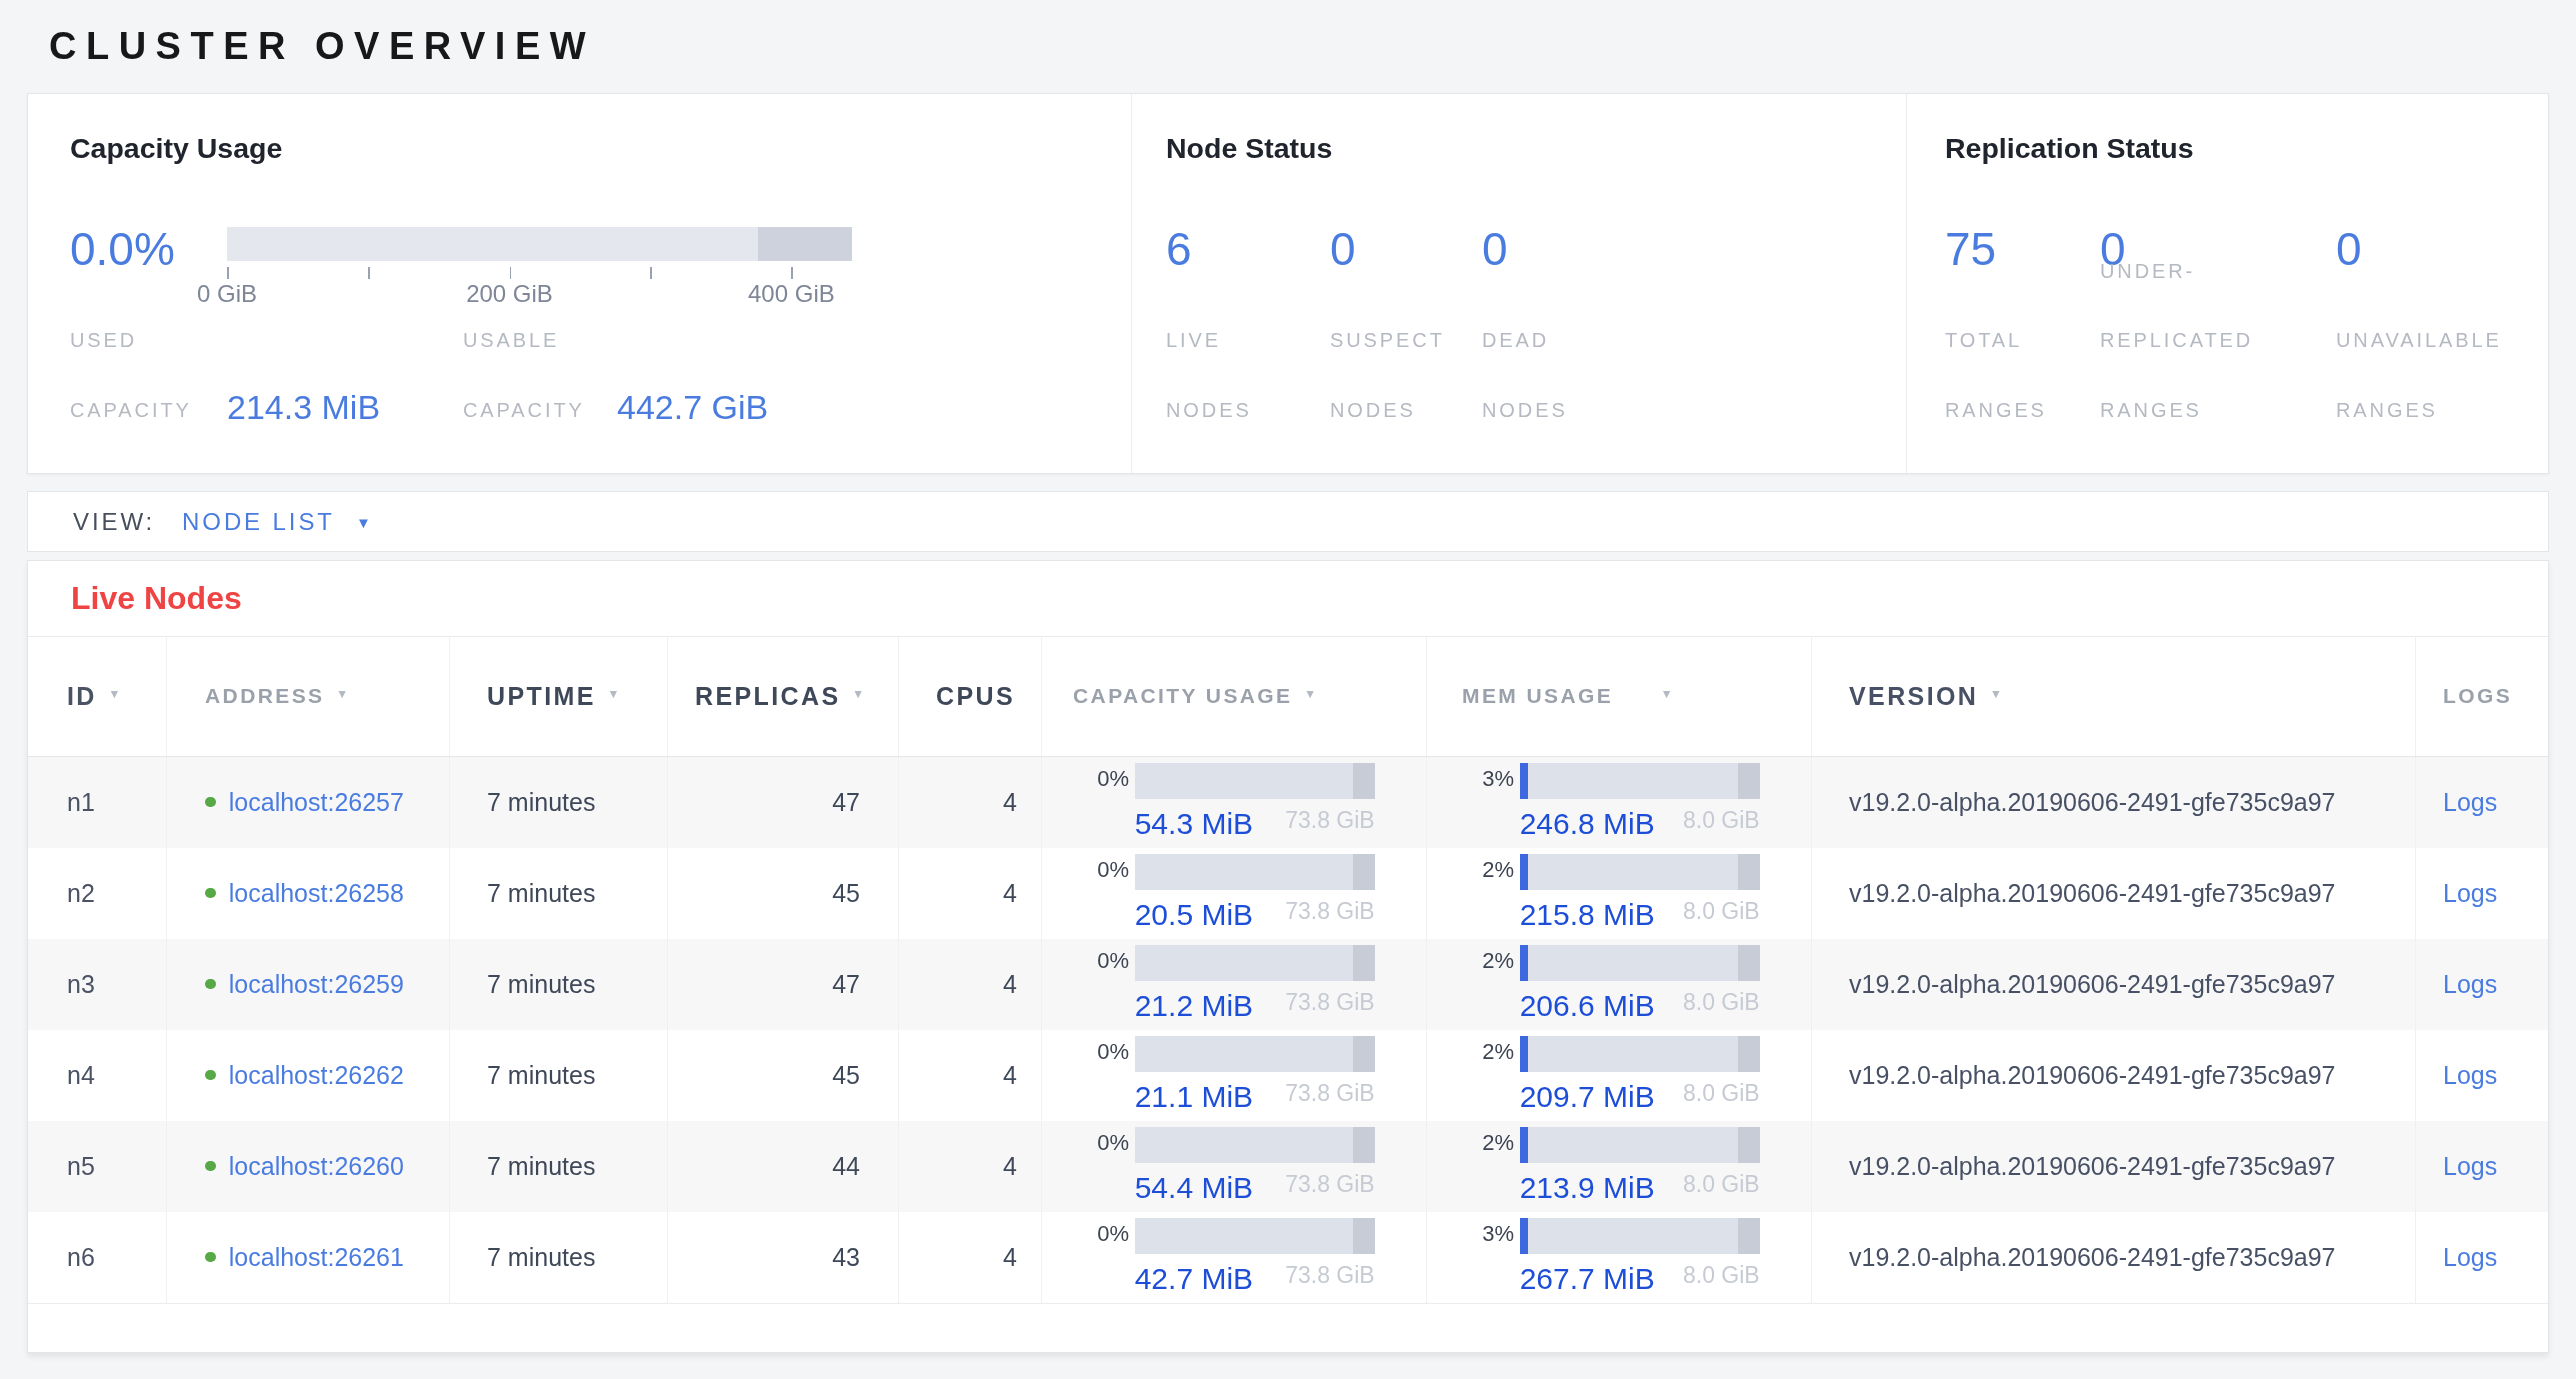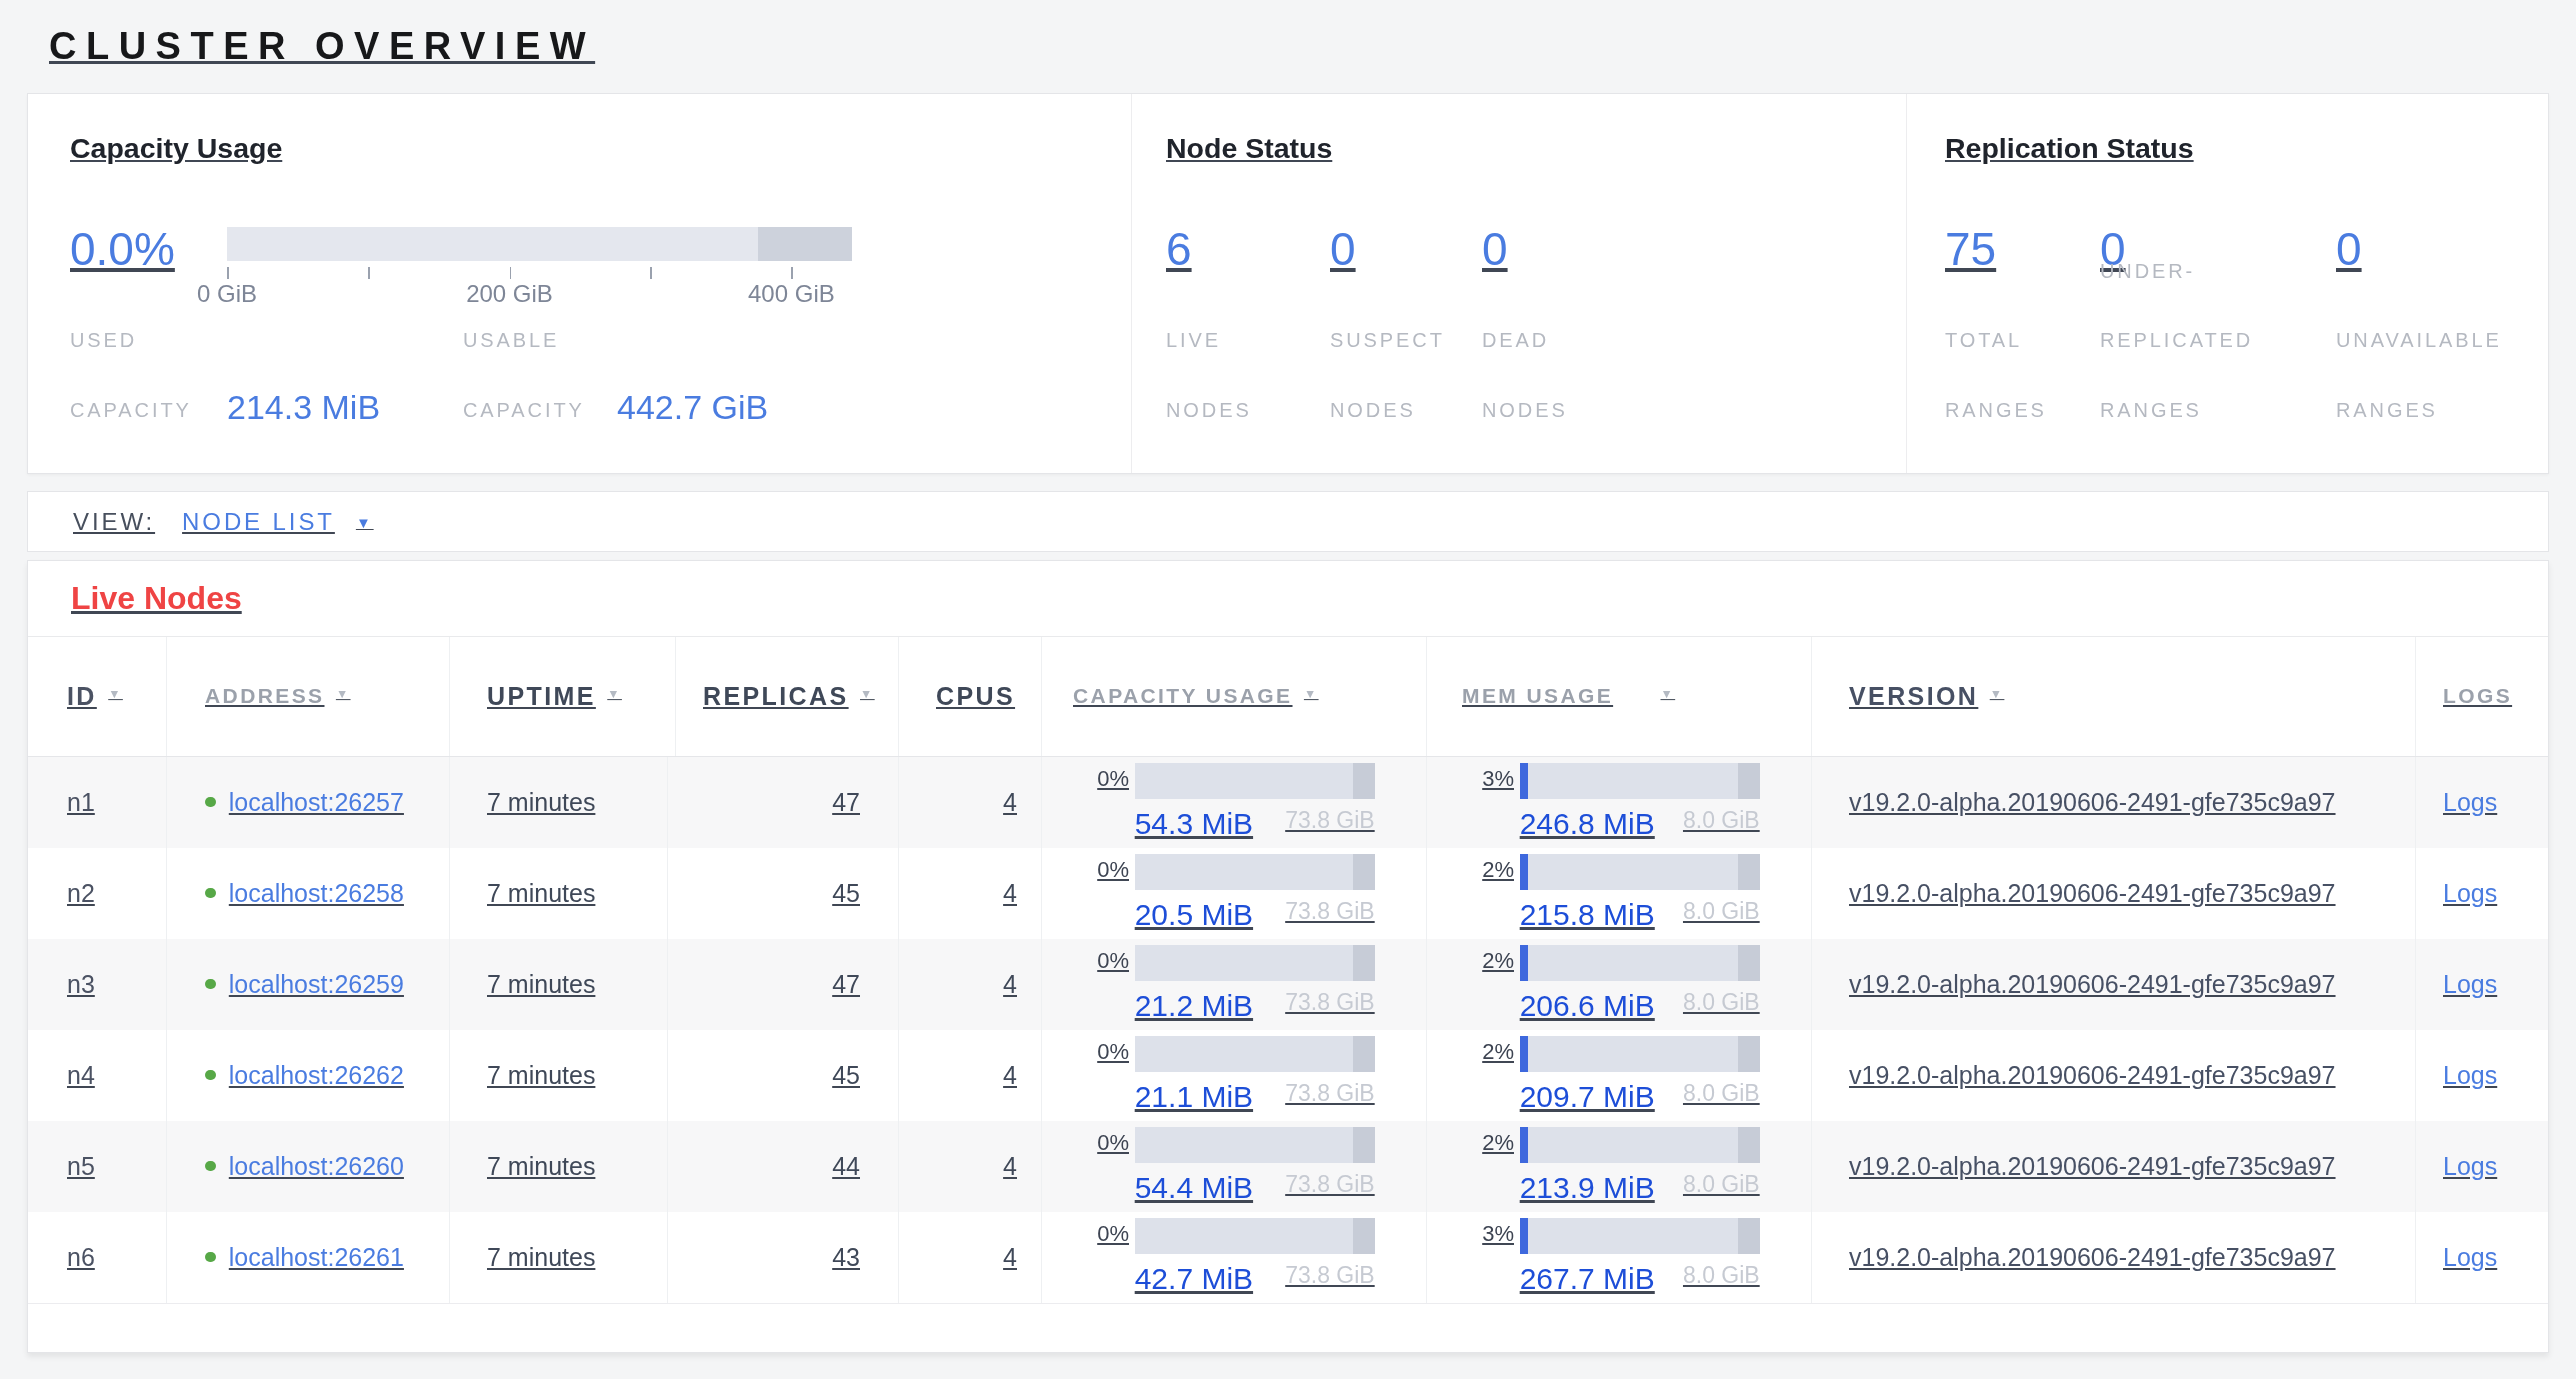--- a/index.html
+++ b/index.html
@@ -2,21 +2,21 @@
 <html style="font-size:15px"><head>
 <meta charset="utf-8">
 <style>
   * { box-sizing: border-box; margin: 0; padding: 0; }
   html,body { width: 2576px; height: 1379px; overflow: hidden; }
   body {
     font-family: "Liberation Sans", "DejaVu Sans", sans-serif;
     background: #f4f5f6;
     color: #404754;
   }
-  .page { width: 2576px; height: 1379px; position: relative; text-decoration: underline; }
+  .page { width: 2576px; height: 1379px; position: relative; }
 
   
   .page-title {
     padding: 25px 0 0 49px;
     font-size: 38px;
     font-weight: 700;
     letter-spacing: 9.5px;
     color: #17181a;
   }
 
@@ -116,21 +116,21 @@
 
   .c-id   { padding-left: 39px; font-size: 25px; color: #4b5263; }
   .c-addr { padding-left: 38px; }
   .c-up   { padding-left: 37px; font-size: 25px; color: #3f4858; }
   .c-rep  { justify-content: flex-end; padding-right: 38px; font-size: 25px; color: #3f4858; }
   .c-cpu  { justify-content: flex-end; padding-right: 24px; font-size: 25px; color: #3f4858; }
   .c-ver  { padding-left: 37px; font-size: 25px; color: #475064; }
   .c-logs { padding-left: 27px; }
 
   .th.c-rep, .th.c-cpu { justify-content: flex-start; }
-  .th.c-rep { padding-left: 27px; margin-left: 8px; }
+  .th.c-rep { padding-left: 27px; }
   .th.c-cpu { padding-left: 37px; }
   .th.c-meter { padding-left: 31px; }
   .th.c-mem-h { padding-left: 35px; gap: 36px; }
 
   .status-dot {
     width: 10.5px; height: 10.5px; border-radius: 50%;
     background: #57a847; margin-right: 13.3px; flex: 0 0 auto;
   }
   a.blue-link { color: #4a7ce0; text-decoration: none; font-size: 25px; }
 

